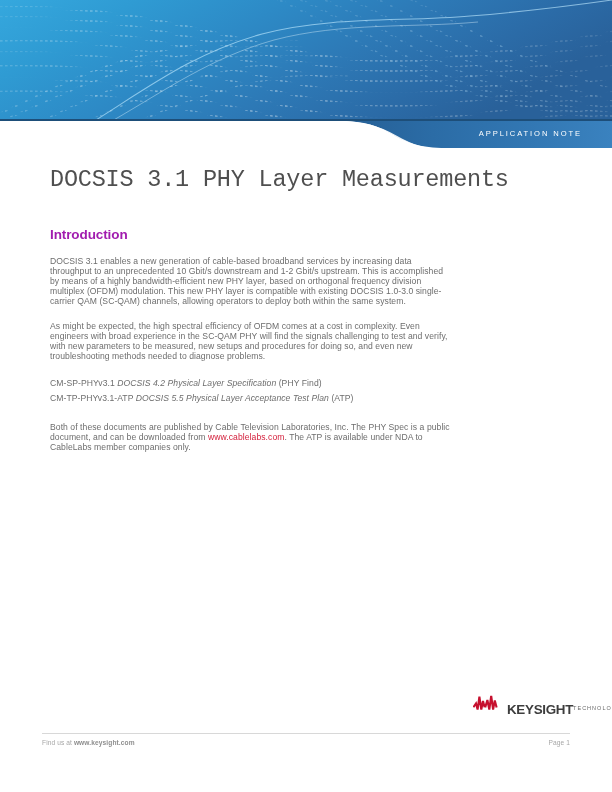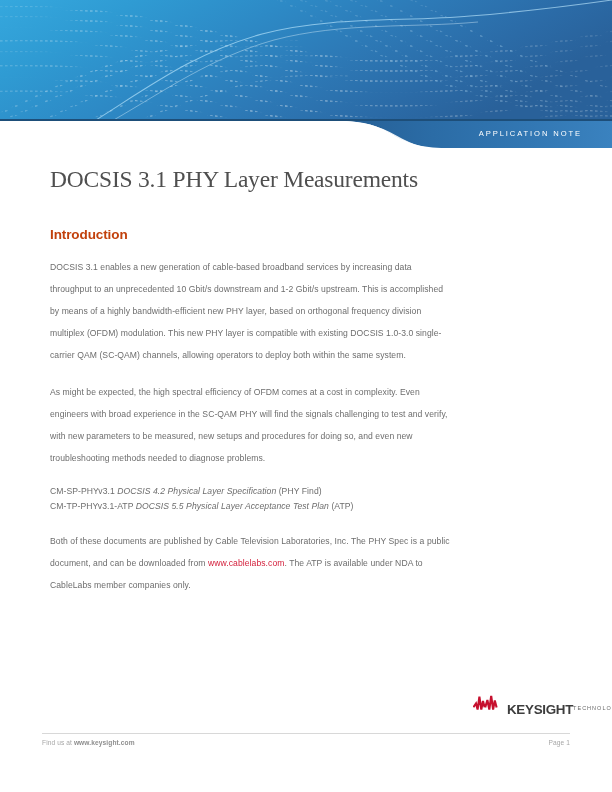--- a/index.html
+++ b/index.html
@@ -80,32 +80,32 @@
     top: 166px;
     width: 400px;
   }
   .doc-title {
     font-size: 23.5px;
     color: #4f4f4f;
     font-weight: 400;
     letter-spacing: -0.2px;
     margin: 0 0 34px 0;
     white-space: nowrap;
-    font-family: Liberation Serif, serif;
+    font-family: Liberation Mono, monospace;
   }
   .section-head {
     font-size: 13.5px;
-    color: #c2410c;
+    color: #a21caf;
     font-weight: 600;
     margin: 0 0 14px 0;
     letter-spacing: -0.1px;
   }
   p.body {
     font-size: 8.6px;
-    line-height: 22px;
+    line-height: 10px;
     color: #6d6d6d;
     margin: 0 0 15px 0;
     letter-spacing: 0.06px;
   }
   p.body:last-child { margin-bottom: 0; }
   .refs {
     font-size: 8.6px;
     line-height: 15.3px;
     color: #6d6d6d;
     margin: 0 0 15px 0;

